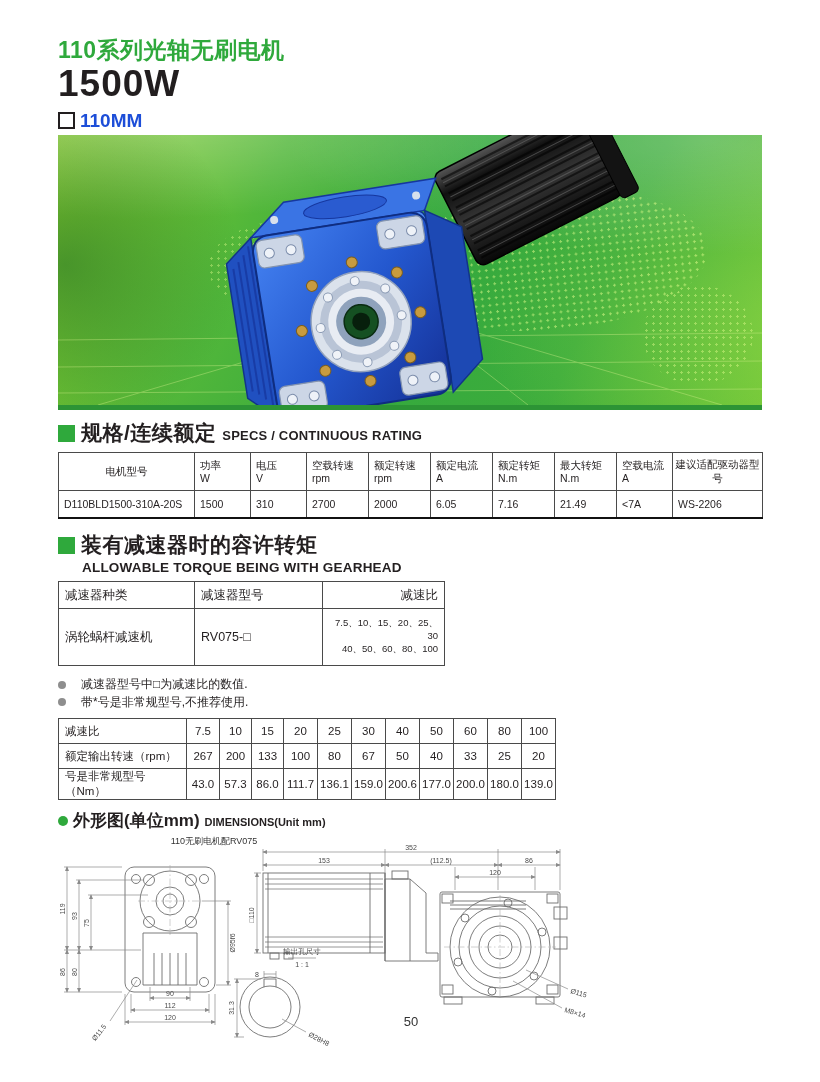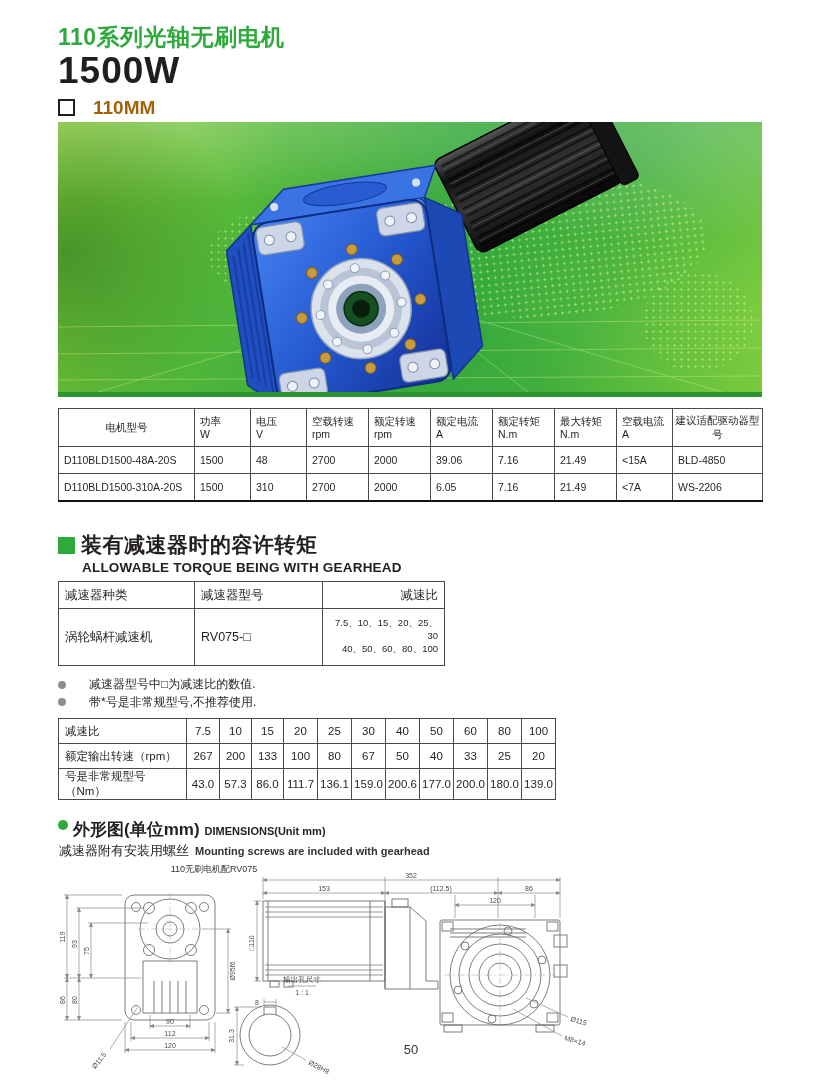--- a/index.html
+++ b/index.html
@@ -1,23 +1,23 @@
 <!DOCTYPE html>
 <html><head>
 <meta charset="utf-8">
 <style>
   html,body{margin:0;padding:0;background:#ffffff;}
   body{width:820px;height:1082px;overflow:hidden;font-family:"Liberation Sans","DejaVu Sans",sans-serif;color:#231f20;}
-  .page{width:721px;height:1082px;box-sizing:border-box;padding:0 58px;position:relative;background:#fff;}
+  .page{width:721px;height:1082px;box-sizing:border-box;padding:13px 58px;position:relative;background:#fff;}
 
   
   .hdr{padding-top:26px;line-height:1;}
   .hdr .series{font-size:23px;font-weight:bold;color:#2fa93c;letter-spacing:.5px;margin:0 0 3px 0;}
   .hdr .power{font-size:37px;font-weight:bold;color:#221e1f;margin:0 0 9px 0;letter-spacing:1px;}
-  .hdr .frame{font-size:19px;font-weight:bold;color:#a16207;display:flex;align-items:center;gap:18px;}
+  .hdr .frame{font-size:19px;font-weight:bold;color:#1d4ed8;display:flex;align-items:center;gap:5px;}
   .hdr .sq{width:13px;height:13px;border:2.5px solid #221e1f;display:inline-block;}
 
   
   .banner{position:relative;width:704px;height:270px;margin-top:5px;overflow:hidden;
     background:
       radial-gradient(circle 250px at 1% 48%, rgba(22,98,35,.50), transparent 70%),
       radial-gradient(ellipse 620px 170px at 12% -8%, rgba(255,255,255,.32), transparent 62%),
       radial-gradient(ellipse 700px 190px at 92% 2%, rgba(255,255,255,.25), transparent 60%),
       radial-gradient(ellipse 520px 300px at 108% 70%, rgba(190,235,90,.35), transparent 65%),
       linear-gradient(115deg,#8bcf2e 0%,#52b73a 28%,#35a93e 52%,#3dad3c 74%,#67c233 100%);
@@ -31,44 +31,44 @@
   
   .sec{display:flex;align-items:baseline;gap:6px;margin-top:9px;}
   .gsq{width:17px;height:17px;background:#2fa93c;align-self:center;flex:0 0 auto;}
   .sec .cn{font-size:21px;font-weight:bold;letter-spacing:.5px;}
   .sec .en{font-size:13px;font-weight:bold;letter-spacing:.2px;}
   .sec2sub{font-size:13.5px;font-weight:bold;margin:1px 0 0 24px;letter-spacing:.2px;}
 
   
   table{border-collapse:collapse;table-layout:fixed;}
   th,td{border:1px solid #4a4a4a;font-weight:normal;}
-  .spec{width:704px;margin-top:11px;border-bottom:2px solid #111;}
+  .spec{width:704px;margin-top:5px;border-bottom:2px solid #111;}
   .spec th{font-size:10.5px;text-align:left;vertical-align:middle;padding:2px 0 2px 5px;height:33px;}
   .spec th.c{text-align:center;padding-left:0;}
   .spec .hl{line-height:13px;} .spec .hu{line-height:12px;}
   .spec td{font-size:10.5px;padding:0 0 0 5px;height:26px;}
 
   .gear{width:386px;margin-top:6px;}
   .gear th{font-size:12.5px;height:24px;text-align:left;padding:1px 6px;}
   .gear th.r{text-align:right;}
   .gear td{height:48px;font-size:12.5px;padding:1px 6px;vertical-align:middle;}
   .gear td.ratios{font-size:9.5px;text-align:right;line-height:13px;padding-right:6px;vertical-align:top;padding-top:7px;}
 
   ul.notes{list-style:none;margin:10px 0 0 0;padding:0;}
-  ul.notes li{font-size:12px;color:#231f20;display:flex;gap:23px;line-height:17.5px;align-items:baseline;}
+  ul.notes li{font-size:12px;color:#231f20;display:flex;gap:15px;line-height:17.5px;align-items:baseline;}
   ul.notes .dot{width:8px;height:8px;border-radius:50%;background:#8e8e8e;flex:0 0 auto;align-self:center;}
 
   .ratio{width:487px;margin-top:7px;}
   .ratio td{font-size:11.5px;height:24px;text-align:center;padding:0;}
   .ratio td.lbl{text-align:left;padding-left:6px;}
 
   
   .dimtitle{display:flex;align-items:baseline;gap:5px;margin-top:9px;}
   .dimtitle .bullet{width:10px;height:10px;border-radius:50%;background:#2fa93c;align-self:center;flex:0 0 auto;}
-  .dimtitle .cn{font-size:17px;font-weight:bold;margin-top:9px;}
+  .dimtitle .cn{font-size:17px;font-weight:bold;}
   .dimtitle .en{font-size:11px;font-weight:bold;}
   .dimsub{margin:1px 0 0 1px;font-size:13px;display:flex;gap:6px;align-items:baseline;}
   .dimsub .en{font-size:11px;font-weight:bold;color:#333;}
 
   .drawing{margin-top:3px;}
   .drawing svg{display:block;}
   .dln{stroke:#6e6e6e;stroke-width:.9;fill:none;}
   .dim{stroke:#8a8a8a;stroke-width:.7;fill:none;}
   .cl{stroke:#a8a8a8;stroke-width:.55;fill:none;stroke-dasharray:7 2.5 1.5 2.5;}
   .dimt{font-size:7px;fill:#4a4a4a;}
@@ -188,20 +188,25 @@
             <circle cx="37" cy="37" r="4.5"></circle>
               <circle cx="-21" cy="37" r="4.5"></circle>
               <circle cx="37" cy="-21" r="4.5"></circle>
               <circle cx="-21" cy="-21" r="4.5"></circle>
           </g>
         </g>
       </g>
     </svg>
   </div>
 
+  <div class="sec">
+    <span class="gsq"></span>
+    <span class="cn">规格/连续额定</span>
+    <span class="en">SPECS / CONTINUOUS RATING</span>
+  </div>
 
   <table class="spec">
     <colgroup>
       <col style="width:136px">
         <col style="width:56px">
         <col style="width:56px">
         <col style="width:62px">
         <col style="width:62px">
       <col style="width:62px">
         <col style="width:62px">
@@ -242,47 +247,35 @@
           </th>
           <th>
             <div class="hl">空载电流</div>
             <div class="hu">A</div>
           </th>
           <th class="c">建议适配驱动器型号</th>
         </tr>
       </thead>
     <tbody id="spec-body">
         <tr>
-          <td>D110BLD1500-48A-20S</td>
-          <td>1500</td>
-          <td>48</td>
-          <td>2700</td>
-          <td>2000</td>
-          <td>39.06</td>
-          <td>7.16</td>
-          <td>21.49</td>
-          <td>&lt;15A</td>
-          <td>BLD-4850</td>
-        </tr>
-        <tr>
           <td>D110BLD1500-310A-20S</td>
           <td>1500</td>
           <td>310</td>
           <td>2700</td>
           <td>2000</td>
           <td>6.05</td>
           <td>7.16</td>
           <td>21.49</td>
           <td>&lt;7A</td>
           <td>WS-2206</td>
         </tr>
       </tbody>
   </table>
 
-  <div class="sec" style="margin-top:29px">
+  <div class="sec" style="margin-top:12px">
     <span class="gsq"></span>
     <span class="cn">装有减速器时的容许转矩</span>
   </div>
   <div class="sec2sub">ALLOWABLE TORQUE BEING WITH GEARHEAD</div>
 
   <table class="gear">
     <colgroup>
         <col style="width:136px">
         <col style="width:128px">
         <col style="width:122px">
@@ -376,24 +369,20 @@
           <td>139.0</td>
         </tr>
       </tbody>
   </table>
 
   <div class="dimtitle">
     <span class="bullet"></span>
     <span class="cn">外形图(单位mm)</span>
     <span class="en">DIMENSIONS(Unit mm)</span>
   </div>
-  <div class="dimsub">
-    <span>减速器附有安装用螺丝</span>
-    <span class="en">Mounting screws are included with gearhead</span>
-  </div>
 
   <div class="drawing">
     <svg width="704" height="212" viewBox="0 0 704 212">
       <defs>
         <marker id="aE" markerWidth="7" markerHeight="6" refX="6" refY="3" orient="auto">
             <path d="M0,0 L7,3 L0,6 Z" fill="#8a8a8a"></path>
           </marker>
         <marker id="aS" markerWidth="7" markerHeight="6" refX="1" refY="3" orient="auto">
             <path d="M7,0 L0,3 L7,6 Z" fill="#8a8a8a"></path>
           </marker>

